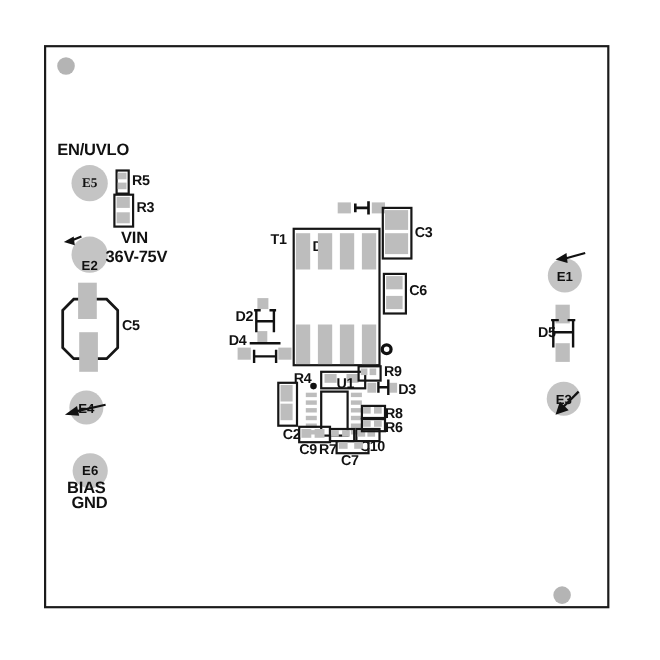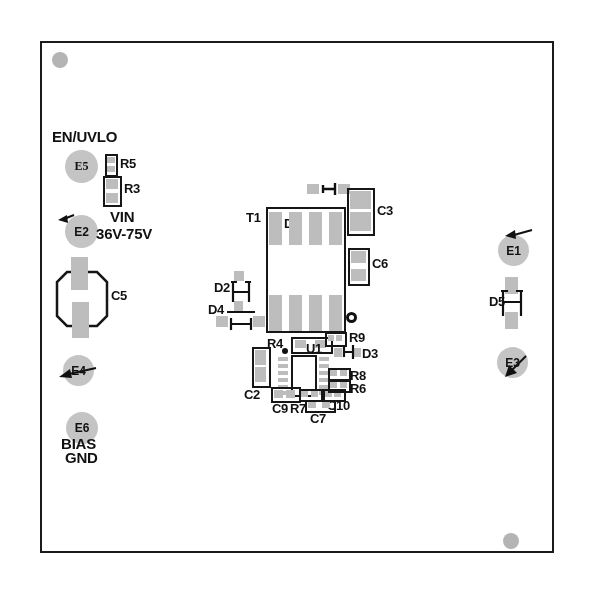--- a/index.html
+++ b/index.html
@@ -36,21 +36,21 @@
   <div class="out" style="left:105px;top:154px;width:9px;height:19px;"></div>
   <i class="pad" style="left:107px;top:157px;width:8px;height:6px;"></i>
   <i class="pad" style="left:107px;top:166px;width:8px;height:6px;"></i>
   <span class="lbl" style="left:120px;top:157px;">R5</span>
 
   <div class="out" style="left:103px;top:176px;width:15px;height:27px;"></div>
   <i class="pad" style="left:106px;top:179px;width:12px;height:10px;"></i>
   <i class="pad" style="left:106px;top:193px;width:12px;height:10px;"></i>
   <span class="lbl" style="left:124px;top:182px;">R3</span>
 
-  <div class="tp" style="left:65px;top:215px;width:33px;height:33px;">
+  <div class="tp" style="left:65px;top:215px;width:33px;height:33px;align-items:flex-end;">
     <span>E2</span>
   </div>
   <svg class="glyph" style="left:55px;top:211px;" width="22" height="14" viewBox="0 0 22 14">
     <path d="M19 4 L9 8" stroke="#111" stroke-width="2" fill="none"></path>
     <polygon points="3,9 12,4 13,12" fill="#111"></polygon>
   </svg>
   <span class="lbl big" style="left:110px;top:209px;">VIN</span>
   <span class="lbl big" style="left:96px;top:226px;">36V-75V</span>
 
   <svg class="glyph" style="left:53px;top:270px;" width="58" height="60" viewBox="0 0 58 60">
@@ -146,21 +146,21 @@
   <i class="pad" style="left:319px;top:357px;width:10px;height:4px;"></i>
   <i class="pad" style="left:319px;top:364px;width:10px;height:4px;"></i>
   <i class="pad" style="left:319px;top:371px;width:10px;height:4px;"></i>
   <i class="pad" style="left:319px;top:378px;width:10px;height:4px;"></i>
   <i class="pad" style="left:319px;top:385px;width:10px;height:4px;"></i>
   <i class="pad" style="left:319px;top:391px;width:10px;height:4px;"></i>
 
   <div class="out" style="left:252px;top:347px;width:15px;height:37px;"></div>
   <i class="pad" style="left:255px;top:350px;width:11px;height:15px;"></i>
   <i class="pad" style="left:255px;top:367px;width:11px;height:15px;"></i>
-  <span class="lbl" style="left:244px;top:388px;">C2</span>
+  <span class="lbl" style="left:257px;top:388px;">C2</span>
 
   <div class="out" style="left:271px;top:387px;width:26px;height:12px;"></div>
   <i class="pad" style="left:274px;top:390px;width:9px;height:8px;"></i>
   <i class="pad" style="left:286px;top:390px;width:9px;height:8px;"></i>
   <span class="lbl" style="left:272px;top:402px;">C9</span>
 
   <div class="out" style="left:299px;top:389px;width:20px;height:9px;"></div>
   <i class="pad" style="left:301px;top:391px;width:7px;height:6px;"></i>
   <i class="pad" style="left:311px;top:391px;width:7px;height:6px;"></i>
   <span class="lbl" style="left:290px;top:402px;">R7</span>

